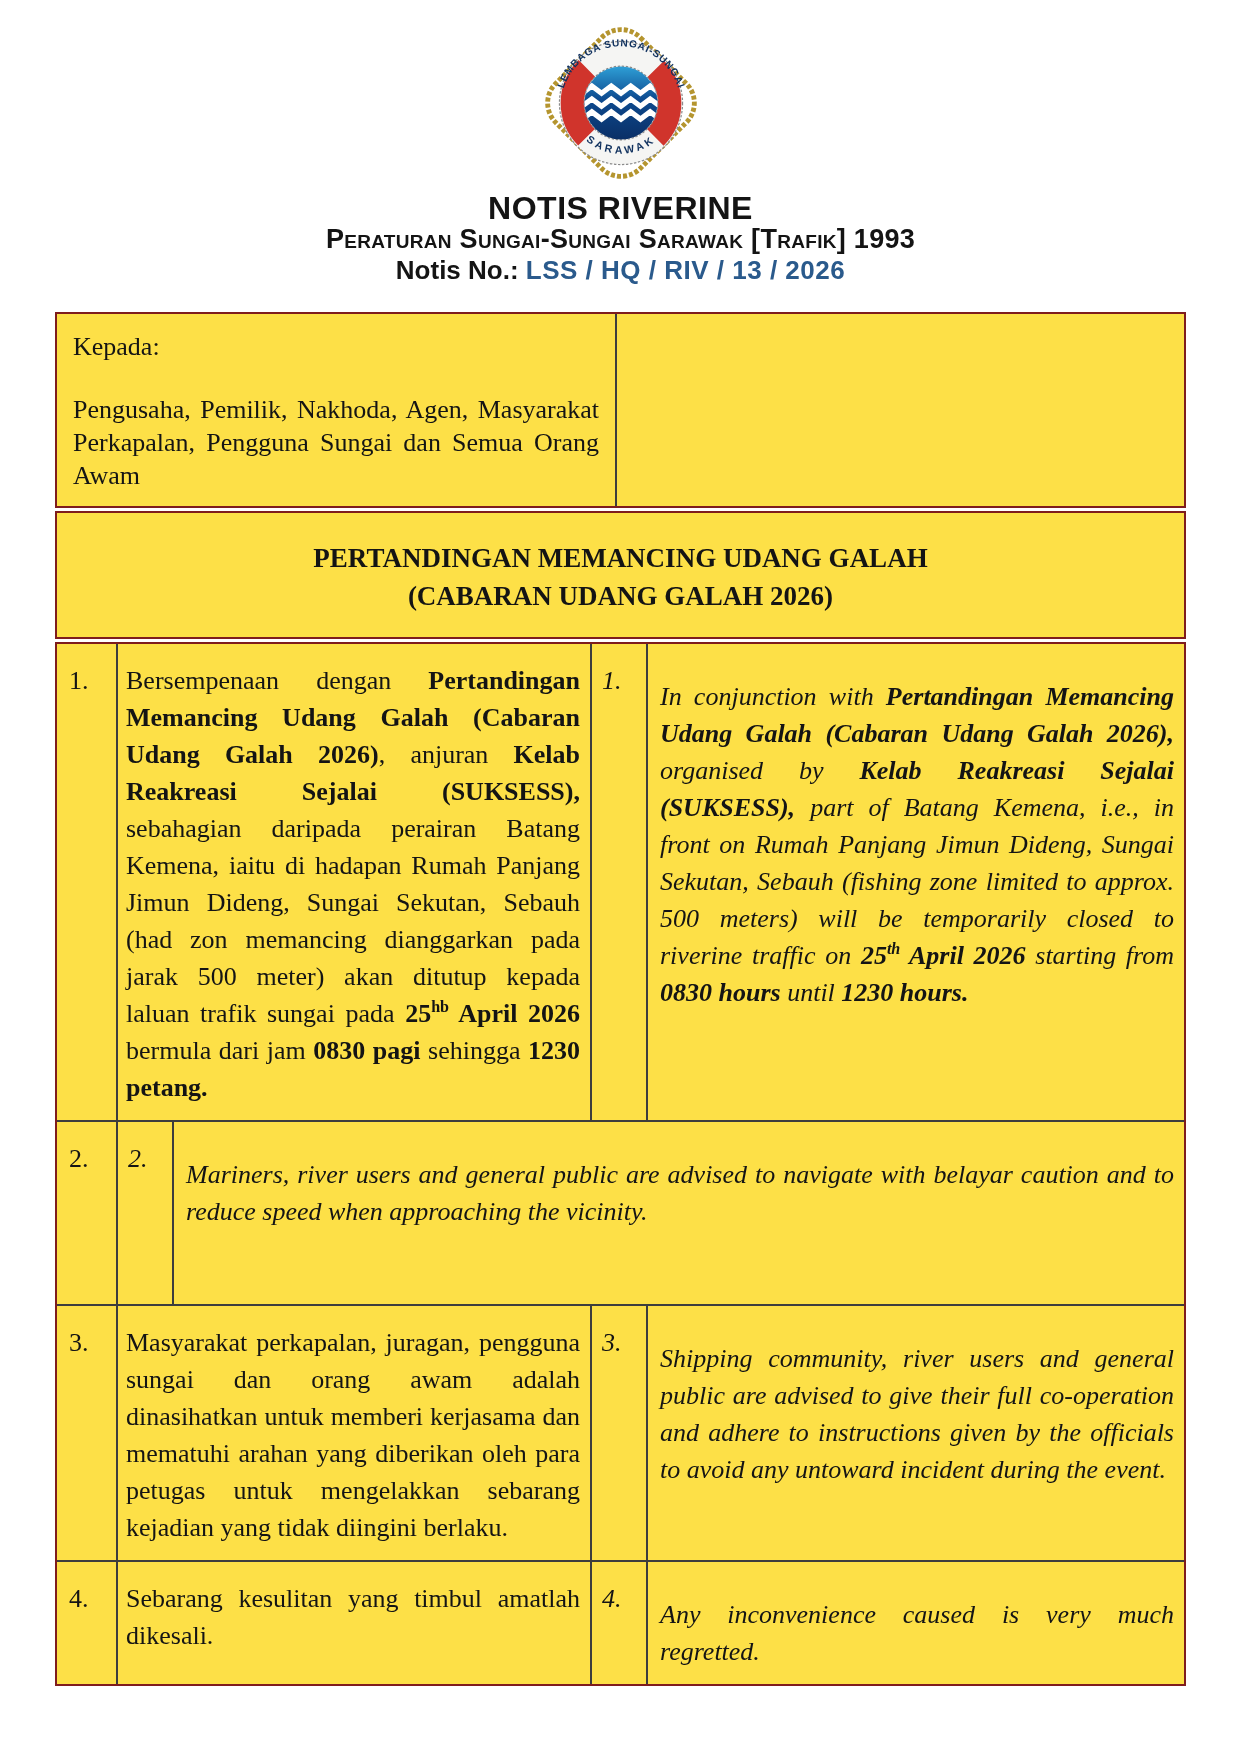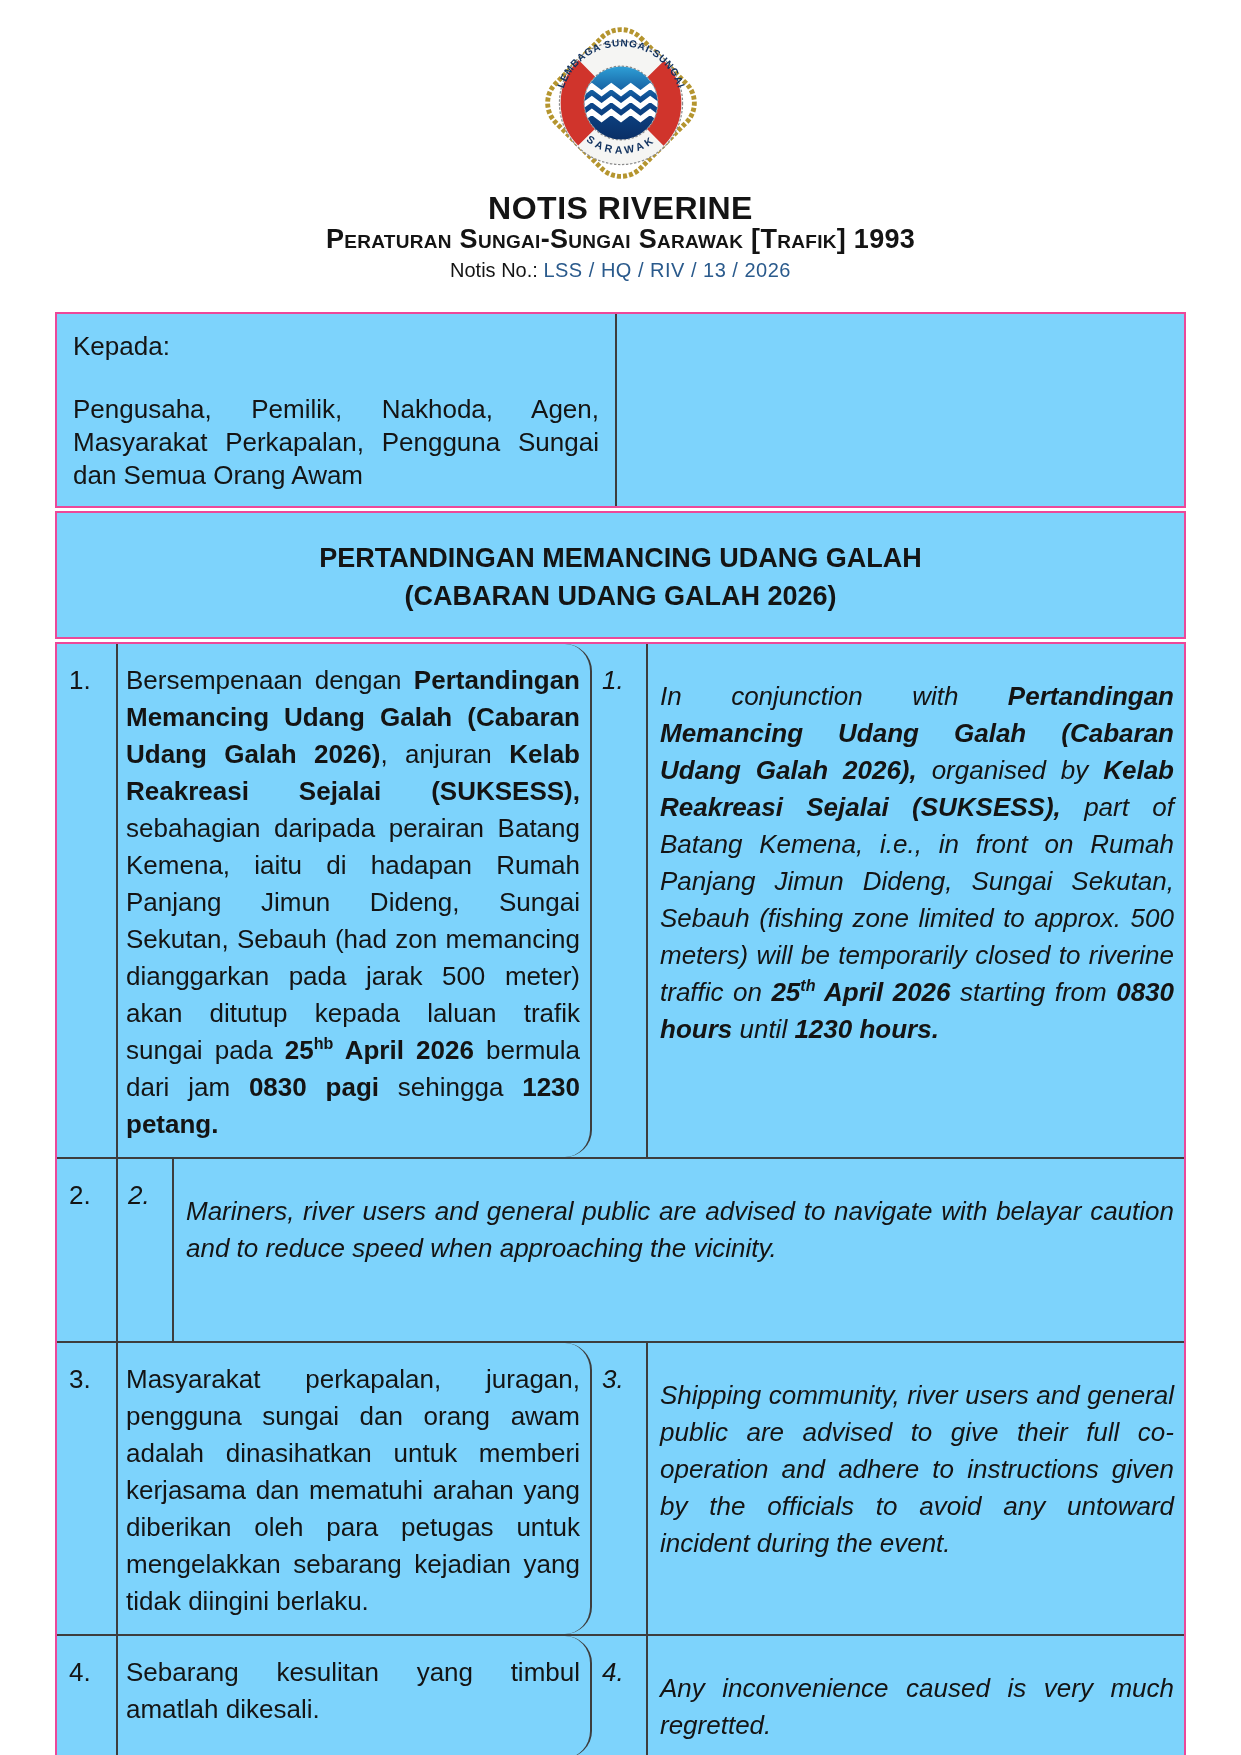--- a/index.html
+++ b/index.html
@@ -11,44 +11,44 @@
     box-shadow:0 0 6px rgba(0,0,0,.25);
   }
   .content { position:absolute; left:55px; top:0; width:1131px; }
 
   
   .logo-wrap { text-align:center; padding-top:22px; }
   .logo-wrap svg { width:168px; height:162px; }
   .hdr { text-align:center; }
   .hdr-title { font-size:32px; font-weight:bold; line-height:32px; margin-top:4px; letter-spacing:.5px; }
   .hdr-sub   { font-size:27px; font-weight:bold; font-variant:small-caps; line-height:31px; letter-spacing:.3px; }
-  .hdr-no    { font-size:20px; font-weight:normal; line-height:31px; }
+  .hdr-no    { font-size:26px; font-weight:bold; line-height:31px; }
   .hdr-no .no-label { color:#141414; }
   .hdr-no .no-value { color:#2a5a8c; letter-spacing:.5px; }
 
   
-  .box { border:2px solid #ec4899; background:#7dd3fc; }
+  .box { border:2px solid #7f1d1d; background:#fde047;font-family:Liberation Serif, serif; }
   .sect-gap { margin-top:3px; }
 
   .addr { display:flex; margin-top:26px; font-size:26px; line-height:33px; }
   .addr-cell { padding:16px 16px 14px 16px; }
   .addr-left  { width:560px; border-right:2px solid #3d3d3d; }
   .addr-right { flex:1; font-style:italic; }
   .addr-label { margin-bottom:30px; }
   .addr-body  { text-align:justify; }
 
   .event-title { text-align:center; font-weight:bold; font-size:27px; line-height:38px; padding:26px 18px 22px; }
 
   
   .rows-box {}
   .nrow { display:flex; border-bottom:2px solid #3d3d3d; }
   .nrow:last-child { border-bottom:none; }
   .cell { font-size:26px; line-height:37px; }
   .c-no-ms { width:61px;  border-right:2px solid #3d3d3d; padding:18px 6px 0 12px; flex-shrink:0; }
-  .c-ms    { width:474px; border-right:2px solid #3d3d3d; padding:18px 10px 14px 8px; text-align:justify; flex-shrink:0;border-radius:27px; }
+  .c-ms    { width:474px; border-right:2px solid #3d3d3d; padding:18px 10px 14px 8px; text-align:justify; flex-shrink:0; }
   .c-no-en { width:56px;  border-right:2px solid #3d3d3d; padding:18px 6px 0 10px; font-style:italic; flex-shrink:0; }
   .c-en    { flex:1; padding:34px 10px 14px 12px; text-align:justify; font-style:italic; }
   .r1 { min-height:400px; } .r2 { min-height:184px; } .r3 { min-height:244px; } .r4 { min-height:96px; }
   .b { font-weight:bold; }
   sup { font-size:62%; line-height:0; }
 </style>
 </head>
 <body>
 
 <div class="page">

